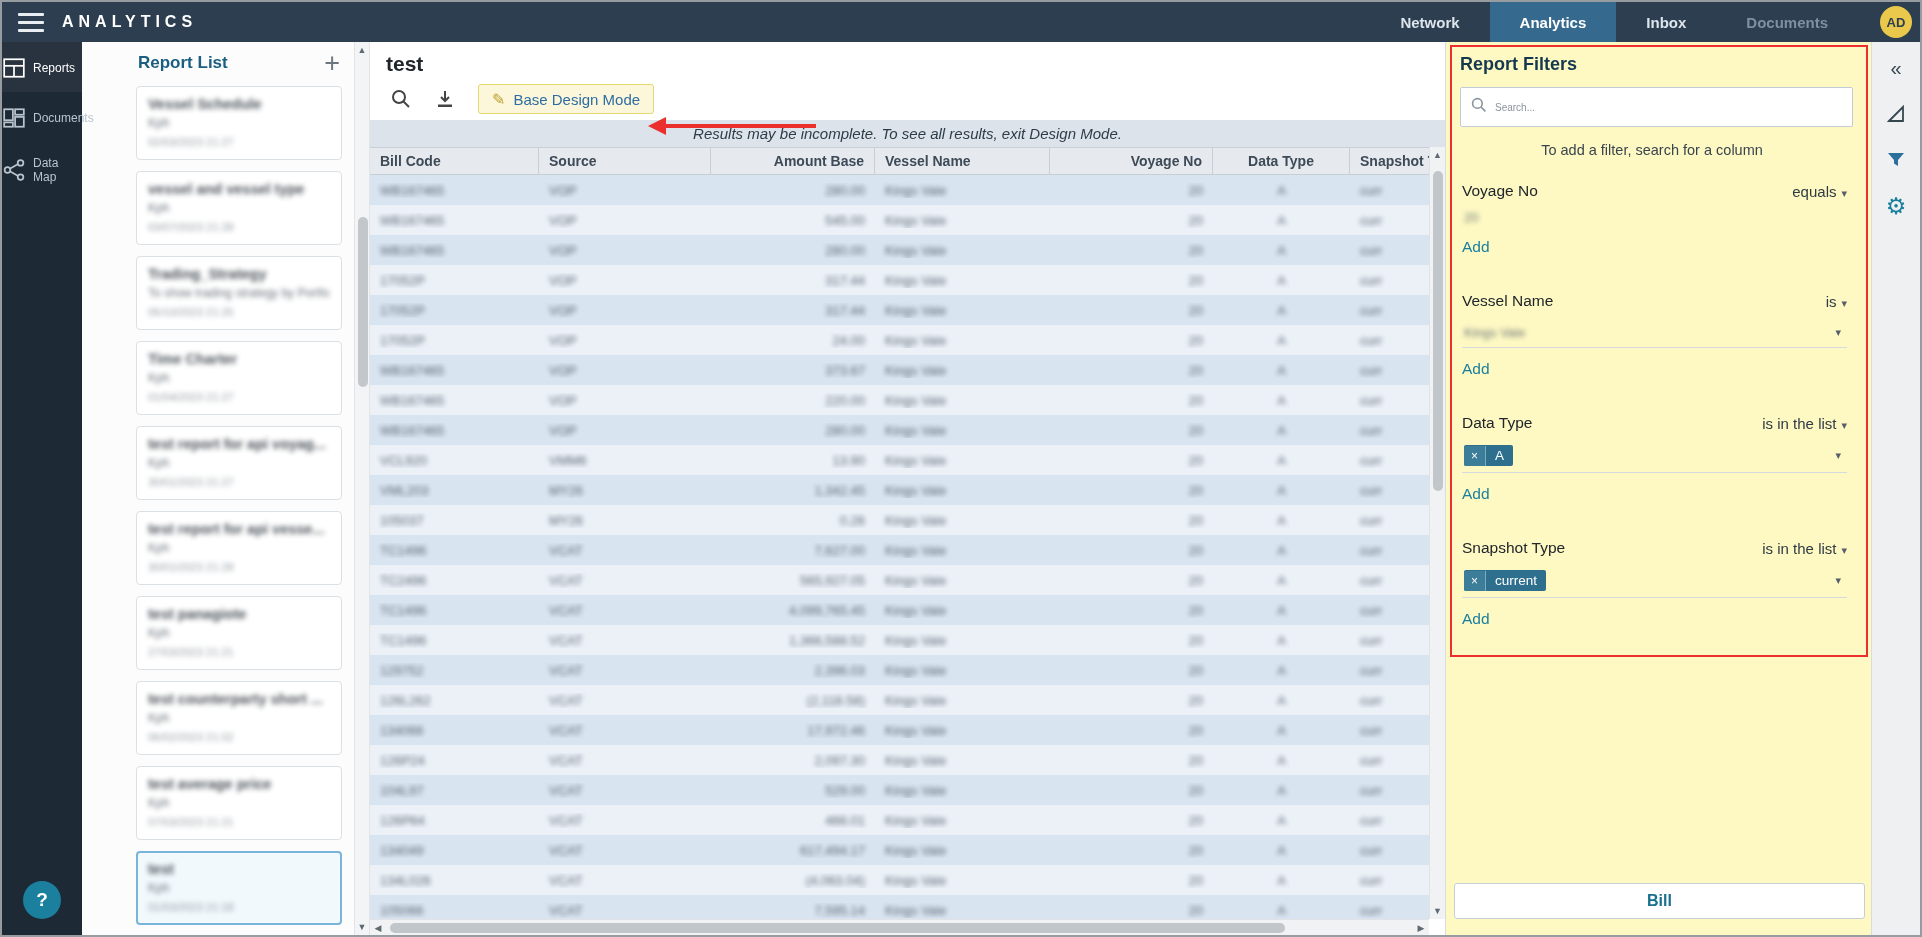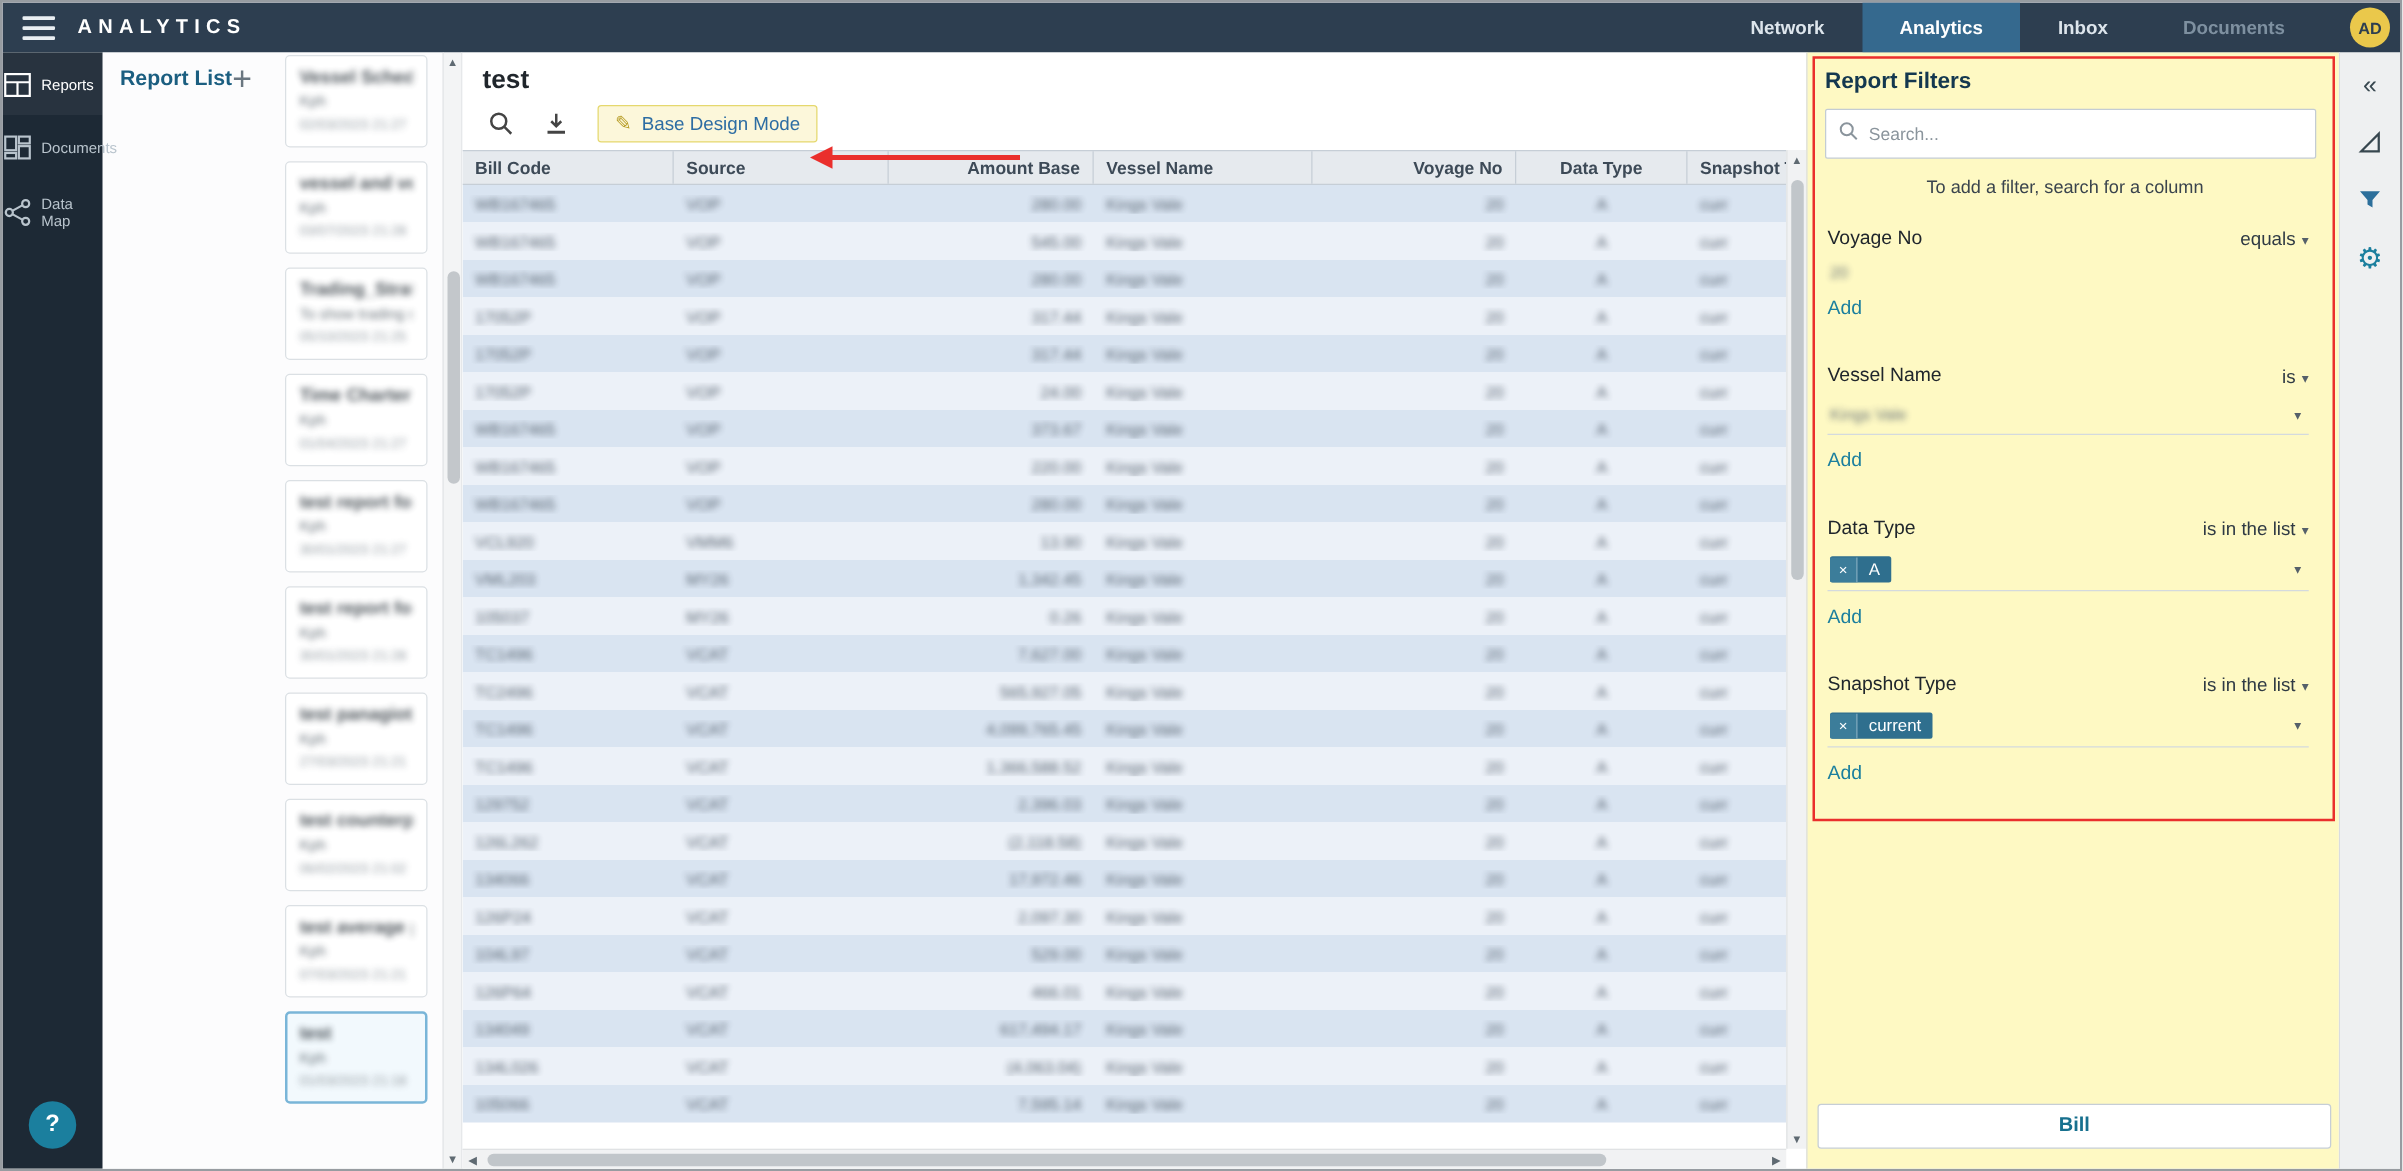--- a/index.html
+++ b/index.html
@@ -20,21 +20,21 @@
   .main-row { flex:1; display:flex; min-height:0; }
 
   
   .left-rail { width:80px; background:#1d2935; position:relative; flex:none; }
   .rail-item { width:100%; padding:14px 0 12px; display:flex; align-items:center; gap:7px; color:#b9c4cd; font-size:12px; cursor:pointer; }
   .rail-item.active { color:#ffffff; background:rgba(255,255,255,0.05); }
   .rail-item svg { display:block; }
   .help-circle { position:absolute; left:21px; bottom:16px; width:38px; height:38px; border-radius:50%; background:#1b7f9e; color:#fff; font-size:19px; font-weight:700; display:flex; align-items:center; justify-content:center; cursor:pointer; }
 
   
-  .report-list { width:272px; background:#fcfcfd; flex:none; display:flex; flex-direction:row; min-height:0; }
+  .report-list { width:272px; background:#fcfcfd; flex:none; display:flex; flex-direction:column; min-height:0;padding-left:42px; }
   .rl-header { height:42px; flex:none; display:flex; align-items:center; justify-content:space-between; padding:0 14px; }
   .rl-title { color:#1b5e80; font-size:17px; font-weight:700; }
   .rl-add { color:#6a7680; font-size:27px; font-weight:300; line-height:20px; cursor:pointer; }
   .rl-cards { flex:1; overflow:hidden; padding:2px 12px 8px; display:flex; flex-direction:column; gap:11px; }
   .card { flex:none; height:74px; border:1px solid #dbe0e4; border-radius:4px; background:#fff; padding:9px 11px; cursor:pointer; overflow:hidden; }
   .card.selected { border:2px solid #79b5d8; background:#f2f9fd; padding:8px 10px; }
   .c-title { font-size:14.5px; font-weight:700; color:#3a4249; white-space:nowrap; overflow:hidden; margin-bottom:4px; }
   .c-sub { font-size:12px; color:#5c666e; white-space:nowrap; overflow:hidden; margin-bottom:6px; }
   .c-date { font-size:11px; color:#8b949b; white-space:nowrap; }
   .blur { filter:blur(2.6px); opacity:.9; }
@@ -74,21 +74,21 @@
   .h-scroll { height:16px; flex:none; background:#f1f2f3; border-top:1px solid #e0e2e4; position:relative; margin-right:16px; }
   .h-arrow { position:absolute; top:0; height:100%; width:16px; text-align:center; font-size:9px; color:#5f6a72; line-height:16px; cursor:pointer; user-select:none; }
   .h-arrow.left { left:0; } .h-arrow.right { right:0; }
   .h-thumb { position:absolute; left:20px; top:3px; width:895px; height:10px; background:#c1c6ca; border-radius:5px; cursor:pointer; }
 
   
   .filters { width:426px; flex:none; background:#fef9c3; border-left:1px solid #dadde0; position:relative; }
   .red-box { position:absolute; left:4px; top:3px; width:418px; height:612px; border:2px solid #ea2f2c; pointer-events:none; z-index:5; }
   .f-title { padding:12px 0 0 14px; font-size:18px; font-weight:700; color:#14384f; }
   .f-search { margin:12px 18px 0 14px; height:40px; border:1px solid #c3ccd4; border-radius:2px; display:flex; align-items:center; gap:8px; padding:0 10px; background:#fff; }
-  .f-search input { flex:1; border:none; outline:none; font-size:14px; color:#333; background:transparent; font-family:"Liberation Sans", sans-serif; }
+  .f-search input { flex:1; border:none; outline:none; font-size:10px; color:#333; background:transparent; font-family:"Liberation Sans", sans-serif; }
   .f-search input::placeholder { color:#8a949c; }
   .f-hint { width:412px; margin-top:15px; text-align:center; font-size:14.5px; color:#3a444d; }
   .f-groups { padding:0 24px 0 16px; margin-top:24px; }
   .filter-group { margin-bottom:36px; }
   .fg-head { display:flex; justify-content:space-between; align-items:center; }
   .fg-label { font-size:15.5px; color:#20262c; }
   .fg-op { font-size:15px; color:#2f3a44; cursor:pointer; white-space:nowrap; }
   .caret { font-size:11px; color:#55606a; margin-left:5px; }
   .fg-text-value { margin-top:10px; font-size:13px; color:#5a6673; padding-left:2px; min-height:16px; }
   .fg-select { margin-top:10px; border-bottom:1px solid #d4dade; display:flex; justify-content:space-between; align-items:center; padding:3px 6px 6px 2px; min-height:28px; cursor:pointer; }
@@ -248,20 +248,21 @@
         </span>
         <button class="exit-btn">
           <span class="pencil">✎</span>
           <span>Base Design Mode</span>
         </button>
       </div>
       <div class="red-arrow">
           <span class="head"></span>
           <span class="line"></span>
         </div>
+      <div class="notice">Results may be incomplete. To see all results, exit Design Mode.</div>
       <div class="table-zone">
         <div class="table-main">
           <div class="thead" id="thead">
               <div class="th col0">Bill Code</div>
               <div class="th col1">Source</div>
               <div class="th col2">Amount Base</div>
               <div class="th col3">Vessel Name</div>
               <div class="th col4">Voyage No</div>
               <div class="th col5">Data Type</div>
               <div class="th col6">Snapshot Type</div>

